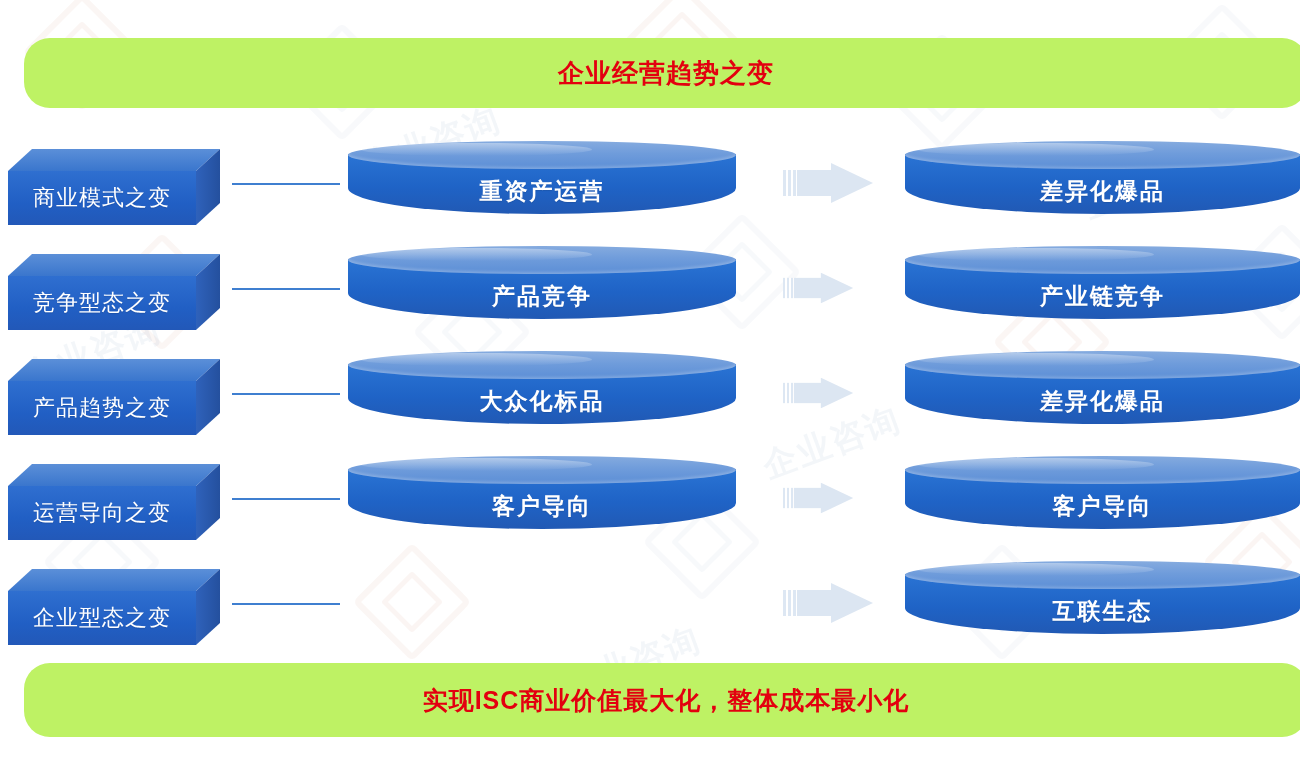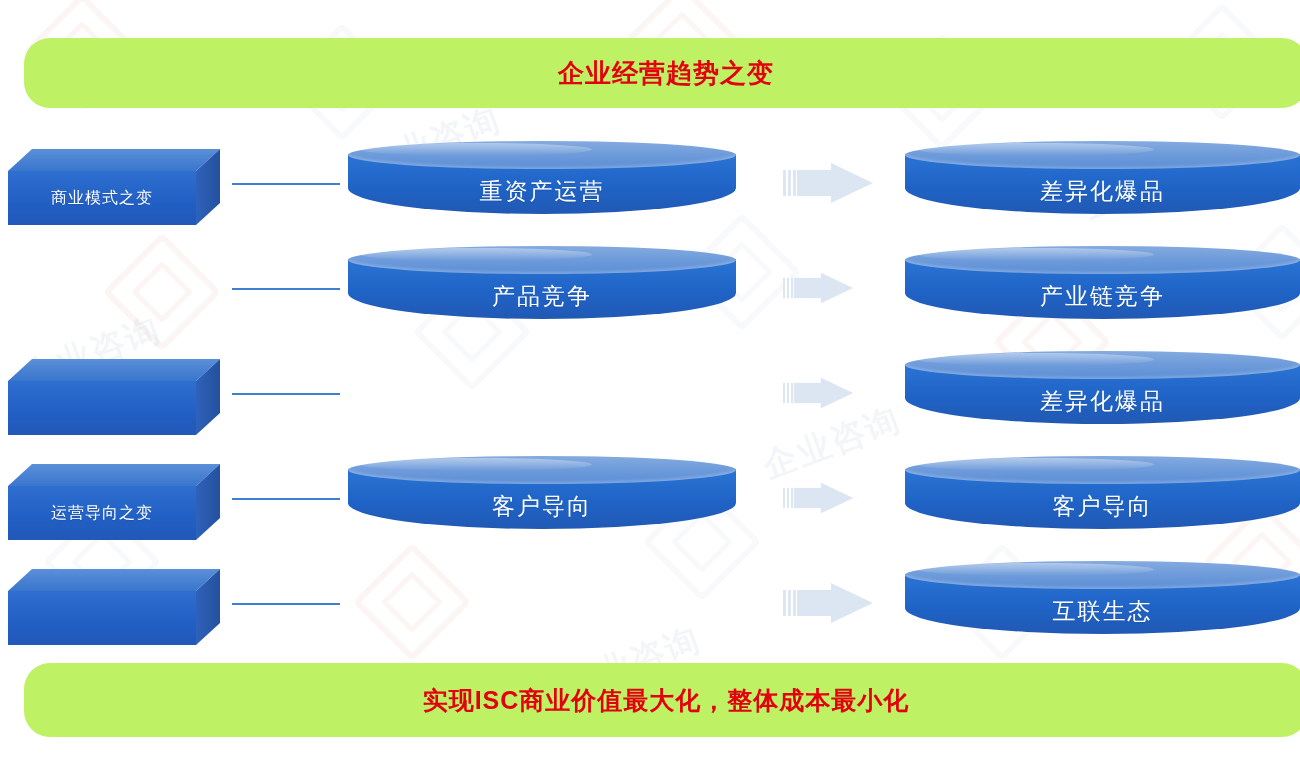--- a/index.html
+++ b/index.html
@@ -111,21 +111,21 @@
     background: linear-gradient(180deg, #2f6fd0 0%, #215fc4 60%, #2258b8 100%);
   }
   .box3d .label {
     position: absolute;
     left: 0; top: 22px;
     width: 188px; height: 54px;
     display: flex;
     align-items: center;
     justify-content: center;
     color: #ffffff;
-    font-size: 16px;
+    font-size: 22px;
     letter-spacing: 1px;
     text-shadow: 0 1px 1px rgba(0,0,0,0.12);
   }
 
   
   .connector {
     position: absolute;
     left: 232px;
     top: 48px;
     width: 108px;
@@ -177,20 +177,21 @@
     top: 26px;
     width: 100%;
     height: 48px;
     display: flex;
     align-items: center;
     justify-content: center;
     color: #ffffff;
     font-size: 23px;
     letter-spacing: 2px;
     text-shadow: 0 1px 1px rgba(0,0,0,0.10);
+    font-weight: bold;
   }
 
   
   .arrow {
     position: absolute;
     left: 783px;
     top: 22px;
     width: 90px;
     height: 52px;
   }
@@ -278,20 +279,26 @@
   <div class="cyl cyl-right">
     <div class="body"></div>
     <div class="top-ellipse">
         <div class="shine"></div>
       </div>
     <div class="label">差异化爆品</div>
   </div>
 </div>
 
 <div class="row" style="top:240px;">
+  <div class="box3d">
+    <div class="top"></div>
+    <div class="side"></div>
+    <div class="front"></div>
+    <div class="label">竞争型态之变</div>
+  </div>
   <div class="connector"></div>
   <div class="cyl cyl-left">
     <div class="body"></div>
     <div class="top-ellipse">
         <div class="shine"></div>
       </div>
     <div class="label">产品竞争</div>
   </div>
   <div class="arrow small">
     <div class="bars"></div>
@@ -305,22 +312,30 @@
       </div>
     <div class="label">产业链竞争</div>
   </div>
 </div>
 
 <div class="row" style="top:345px;">
   <div class="box3d">
     <div class="top"></div>
     <div class="side"></div>
     <div class="front"></div>
+    <div class="label">产品趋势之变</div>
   </div>
   <div class="connector"></div>
+  <div class="cyl cyl-left">
+    <div class="body"></div>
+    <div class="top-ellipse">
+        <div class="shine"></div>
+      </div>
+    <div class="label">大众化标品</div>
+  </div>
   <div class="arrow small">
     <div class="bars"></div>
     <div class="shaft"></div>
     <div class="head"></div>
   </div>
   <div class="cyl cyl-right">
     <div class="body"></div>
     <div class="top-ellipse">
         <div class="shine"></div>
       </div>
@@ -355,20 +370,21 @@
       </div>
     <div class="label">客户导向</div>
   </div>
 </div>
 
 <div class="row" style="top:555px;">
   <div class="box3d">
     <div class="top"></div>
     <div class="side"></div>
     <div class="front"></div>
+    <div class="label">企业型态之变</div>
   </div>
   <div class="connector"></div>
   <div class="arrow">
     <div class="bars"></div>
     <div class="shaft"></div>
     <div class="head"></div>
   </div>
   <div class="cyl cyl-right">
     <div class="body"></div>
     <div class="top-ellipse">

